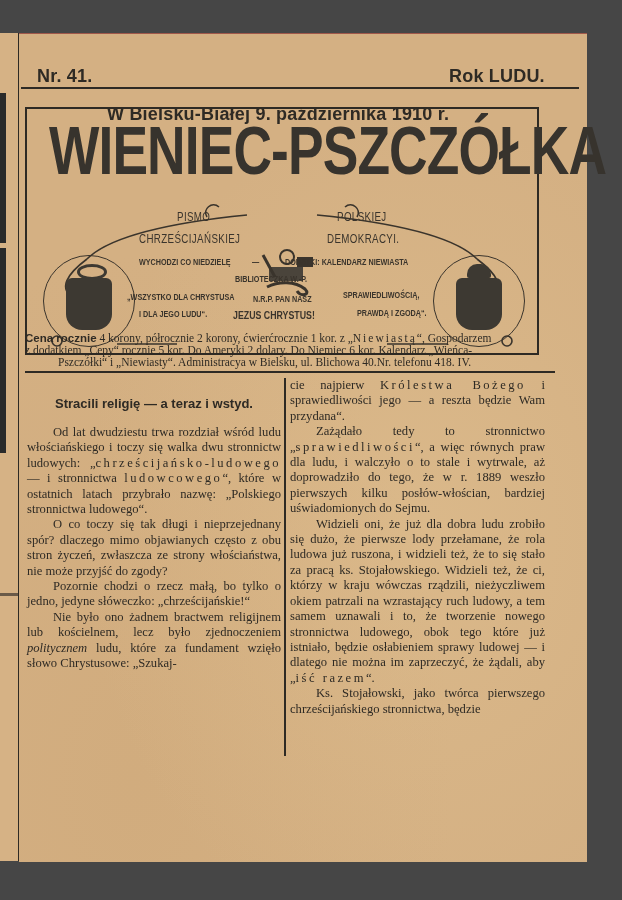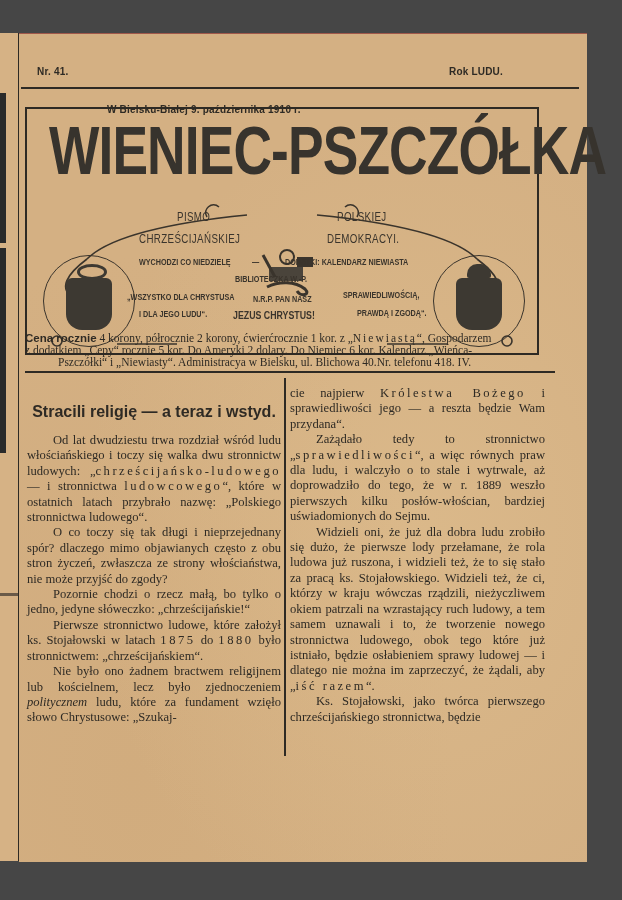--- a/index.html
+++ b/index.html
@@ -20,21 +20,21 @@
   .page {
     position:absolute; left:19px; top:33px; width:568px; height:828px;
     background:#d4b083;
     background-image: radial-gradient(ellipse at 70% 60%, rgba(230,200,150,0.35), rgba(0,0,0,0) 60%),
                       radial-gradient(ellipse at 20% 90%, rgba(200,160,110,0.25), rgba(0,0,0,0) 50%);
     border-top:1px solid #a0584a;
   }
   .issue-line {
     position:absolute; left:18px; top:32px; width:500px; height:20px;
     font-family:"Liberation Sans", sans-serif; font-weight:bold;
-    font-size:10px; letter-spacing:0.2px; white-space:nowrap;text-decoration:underline;
+    font-size:18px; letter-spacing:0.2px; white-space:nowrap;text-decoration:underline;
   }
   .issue-line span { position:absolute; top:0; }
   .rule-top { position:absolute; left:2px; top:53px; width:558px; height:2px; background:#2e2a24; }
   .masthead-box {
     position:absolute; left:6px; top:73px; width:510px; height:244px;
     border:2px solid #2e2a24; border-right-width:2px;
   }
   .mast-title {
     position:absolute; left:22px; top:2px; width:470px;
     font-family:"Liberation Sans", sans-serif; font-weight:bold;
@@ -66,26 +66,26 @@
   .crest-ring { border:3px solid #3d3932; background:transparent !important; border-radius:50% !important; height:10px !important; }
   .emblem { position:absolute; left:228px; top:138px; width:64px; height:52px; }
   .price-block {
     position:absolute; left:6px; top:298px; width:530px;
     font-family:"Liberation Serif", serif; font-size:11.5px; line-height:12px; color:#2e2a24;
   }
   .price-block .l { white-space:nowrap; }
   .price-block b { font-family:"Liberation Sans", sans-serif; }
   .sp { letter-spacing:2px; }
   .rule-mid { position:absolute; left:6px; top:337px; width:530px; height:2px; background:#2e2a24; }
-  .col { position:absolute; top:344px; font-size:12.6px; line-height:15.4px; color:#2e2a24;margin-top:8px; }
+  .col { position:absolute; top:344px; font-size:12.6px; line-height:15.4px; color:#2e2a24; }
   .col-left { left:8px; width:254px; }
   .col-right { left:271px; width:255px; }
   .col-divider { position:absolute; left:265px; top:344px; width:1.5px; height:378px; background:#2e2a24; }
   .headline {
-    font-family:"Liberation Sans", sans-serif; font-weight:bold; font-size:16px; line-height:23px;
+    font-family:"Liberation Sans", sans-serif; font-weight:bold; font-size:13px; line-height:23px;
     text-align:center; margin:14px 0 10px 0; color:#2e2a24;
   }
   .p { text-align:justify; }
   .ind { text-indent:26px; }
   .spaced { letter-spacing:2.5px; }
 </style>
 </head>
 <body>
 
 <div class="viewer-bg"></div>
@@ -164,21 +164,20 @@
     <div class="l">z dodatkiem „Cepy“ rocznie 5 kor. Do Ameryki 2 dolary.   Do Niemiec 6 kor. Kalendarz „Wieńca-</div>
     <div class="l" style="padding-left:33px;">Pszczółki“ i „Niewiasty“. Administracya w Bielsku, ul. Blichowa 40.Nr. telefonu 418. IV.</div>
   </div>
   <div class="rule-mid"></div>
 
   <div class="col col-left">
     <div class="headline">Stracili religię — a teraz i wstyd.</div>
     <div class="p ind"><span>Od lat dwudziestu trwa rozdział wśród ludu włościańskiego i toczy się walka dwu stronnictw ludowych: „</span><span class="spaced">chrześcijańsko-ludowego</span><span> — i stronnictwa </span><span class="spaced">ludowcowego</span><span>“, które w ostatnich latach przybrało nazwę: „Polskiego stronnictwa ludowego“.</span></div>
     <div class="p ind">O co toczy się tak długi i nieprzejednany spór? dlaczego mimo objawianych często z obu stron życzeń, zwłaszcza ze strony włościaństwa, nie może przyjść do zgody?</div>
     <div class="p ind">Pozornie chodzi o rzecz małą, bo tylko o jedno, jedyne słóweczko: „chrześcijańskie!“</div>
-    <div class="p ind"><span>Pierwsze stronnictwo ludowe, które założył ks. Stojałowski w latach </span><span class="spaced">1875</span><span> do </span><span class="spaced">1880</span><span> było stronnictwem: „chrześcijańskiem“.</span></div>
     <div class="p ind"><span>Nie było ono żadnem bractwem religijnem lub kościelnem, lecz było zjednoczeniem </span><i>politycznem</i><span> ludu, które za fundament wzięło słowo Chrystusowe: „Szukaj-</span></div>
   </div>
 
   <div class="col-divider"></div>
 
   <div class="col col-right">
     <div class="p"><span>cie najpierw </span><span class="spaced">Królestwa Bożego</span><span> i sprawiedliwości jego — a reszta będzie Wam przydana“.</span></div>
     <div class="p ind"><span>Zażądało tedy to stronnictwo „</span><span class="spaced">sprawiedliwości</span><span>“, a więc równych praw dla ludu, i walczyło o to stale i wytrwale, aż doprowadziło do tego, że w r. 1889 weszło pierwszych kilku posłów-włościan, bardziej uświadomionych do Sejmu.</span></div>
     <div class="p ind"><span>Widzieli oni, że już dla dobra ludu zrobiło się dużo, że pierwsze lody przełamane, że rola ludowa już ruszona, i widzieli też, że to się stało za pracą ks. Stojałowskiego. Widzieli też, że ci, którzy w kraju wówczas rządzili, nieżyczliwem okiem patrzali na wzrastający ruch ludowy, a tem samem uznawali i to, że tworzenie nowego stronnictwa ludowego, obok tego które już istniało, będzie osłabieniem sprawy ludowej — i dlatego nie można im zaprzeczyć, że żądali, aby „</span><span class="spaced">iść razem</span><span>“.</span></div>
     <div class="p ind">Ks. Stojałowski, jako twórca pierwszego chrześcijańskiego stronnictwa, będzie</div>

